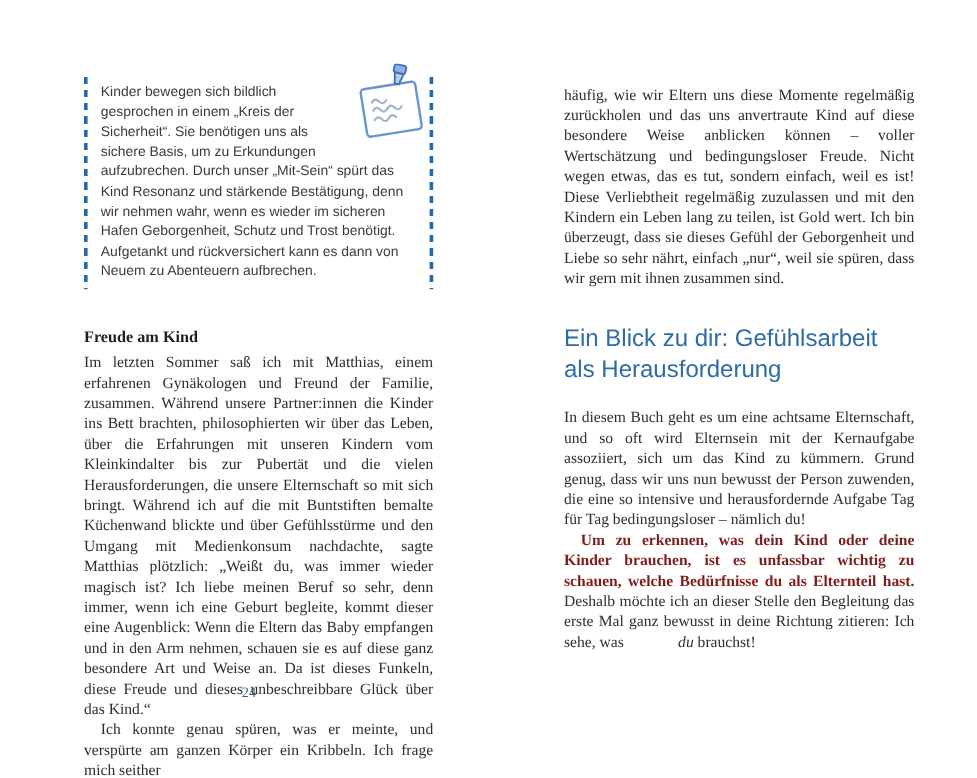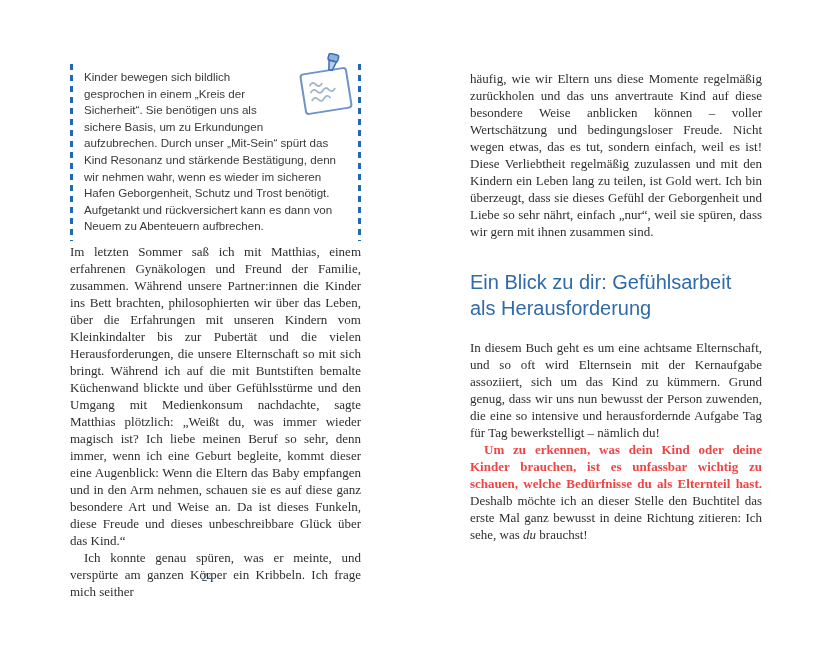--- a/index.html
+++ b/index.html
@@ -40,22 +40,22 @@
     font-family:Liberation Serif, serif;
   }
   .body.indent { text-indent:14px; }
 
   .blue-heading {
     font-family:"Liberation Sans", sans-serif;
     font-size:20px; line-height:25.5px; font-weight:normal;
     color:#2e6ba8; text-align:left;
     margin:30px 0 18px 0;
   }
-  .blue-strong { color:#ef4444; font-weight:bold; }
-  .italic-word { font-style:italic; }
+  .blue-strong { color:#7f1d1d; font-weight:bold; }
+  .italic-word { font-style:italic;margin-left:42px; }
 
   .pagenum {
     position:absolute; top:570px; text-align:center;
     font-size:12px; color:#3f5f7d; font-family:"Liberation Serif", serif;
   }
   .pagenum.left  { left:70px;  width:275px; }
   .pagenum.right { left:470px; width:280px; }
 </style>
 </head>
 <body>
@@ -77,33 +77,34 @@
           </g>
           <g transform="rotate(14 36 10)">
             <rect x="31" y="1" width="10" height="7" rx="2" fill="#8fb0da" stroke="#3a6fb5" stroke-width="1.5"></rect>
             <path d="M32.5 8 l7.5 0 l-2 9 l-3.5 0 z" fill="#b9cce6" stroke="#3a6fb5" stroke-width="1.5"></path>
           </g>
         </svg>
       </span>
       <span>Kinder bewegen sich bildlich gesprochen in einem „Kreis der Sicherheit“. Sie benötigen uns als sichere Basis, um zu Erkundungen aufzubrechen. Durch unser „Mit-Sein“ spürt das Kind Resonanz und stärkende Bestätigung, denn wir nehmen wahr, wenn es wieder im sicheren Hafen Geborgenheit, Schutz und Trost benötigt. Aufgetankt und rückversichert kann es dann von Neuem zu Abenteuern aufbrechen.</span>
     </div>
 
+    <h3 class="left-heading">Freude am Kind</h3>
 
     <p class="body">Im letzten Sommer saß ich mit Matthias, einem erfahrenen Gynäkologen und Freund der Familie, zusammen. Während unsere Partner:innen die Kinder ins Bett brachten, philosophierten wir über das Leben, über die Erfahrungen mit unseren Kindern vom Kleinkindalter bis zur Pubertät und die vielen Herausforderungen, die unsere Elternschaft so mit sich bringt. Während ich auf die mit Buntstiften bemalte Küchenwand blickte und über Gefühlsstürme und den Umgang mit Medienkonsum nachdachte, sagte Matthias plötzlich: „Weißt du, was immer wieder magisch ist? Ich liebe meinen Beruf so sehr, denn immer, wenn ich eine Geburt begleite, kommt dieser eine Augenblick: Wenn die Eltern das Baby empfangen und in den Arm nehmen, schauen sie es auf diese ganz besondere Art und Weise an. Da ist dieses Funkeln, diese Freude und dieses unbeschreibbare Glück über das Kind.“</p>
     <p class="body indent">Ich konnte genau spüren, was er meinte, und verspürte am ganzen Körper ein Kribbeln. Ich frage mich seither</p>
   </div>
 
   <div class="pagenum left">24</div>
 
   <div class="col col-right">
 
     <p class="body">häufig, wie wir Eltern uns diese Momente regelmäßig zurückholen und das uns anvertraute Kind auf diese besondere Weise anblicken können – voller Wertschätzung und bedingungsloser Freude. Nicht wegen etwas, das es tut, sondern einfach, weil es ist! Diese Verliebtheit regelmäßig zuzulassen und mit den Kindern ein Leben lang zu teilen, ist Gold wert. Ich bin überzeugt, dass sie dieses Gefühl der Geborgenheit und Liebe so sehr nährt, einfach „nur“, weil sie spüren, dass wir gern mit ihnen zusammen sind.</p>
 
     <h2 class="blue-heading">Ein Blick zu dir: Gefühlsarbeit als Herausforderung</h2>
 
-    <p class="body">In diesem Buch geht es um eine achtsame Elternschaft, und so oft wird Elternsein mit der Kernaufgabe assoziiert, sich um das Kind zu kümmern. Grund genug, dass wir uns nun bewusst der Person zuwenden, die eine so intensive und herausfordernde Aufgabe Tag für Tag bewerkstelligt – nämlich du!</p>
+    <p class="body">In diesem Buch geht es um eine achtsame Elternschaft, und so oft wird Elternsein mit der Kernaufgabe assoziiert, sich um das Kind zu kümmern. Grund genug, dass wir uns nun bewusst der Person zuwenden, die eine so intensive und herausfordernde Aufgabe Tag für Tag bedingungsloser – nämlich du!</p>
     <p class="body indent">
-      <span class="blue-strong">Um zu erkennen, was dein Kind oder deine Kinder brauchen, ist es unfassbar wichtig zu schauen, welche Bedürfnisse du als Elternteil hast.</span><span> Deshalb möchte ich an dieser Stelle den Buchtitel das erste Mal ganz bewusst in deine Richtung zitieren: Ich sehe, was </span><span class="italic-word">du</span><span> brauchst!</span>
+      <span class="blue-strong">Um zu erkennen, was dein Kind oder deine Kinder brauchen, ist es unfassbar wichtig zu schauen, welche Bedürfnisse du als Elternteil hast.</span><span> Deshalb möchte ich an dieser Stelle den Begleitung das erste Mal ganz bewusst in deine Richtung zitieren: Ich sehe, was </span><span class="italic-word">du</span><span> brauchst!</span>
     </p>
   </div>
 
 
 </div>
 
 </body></html>

